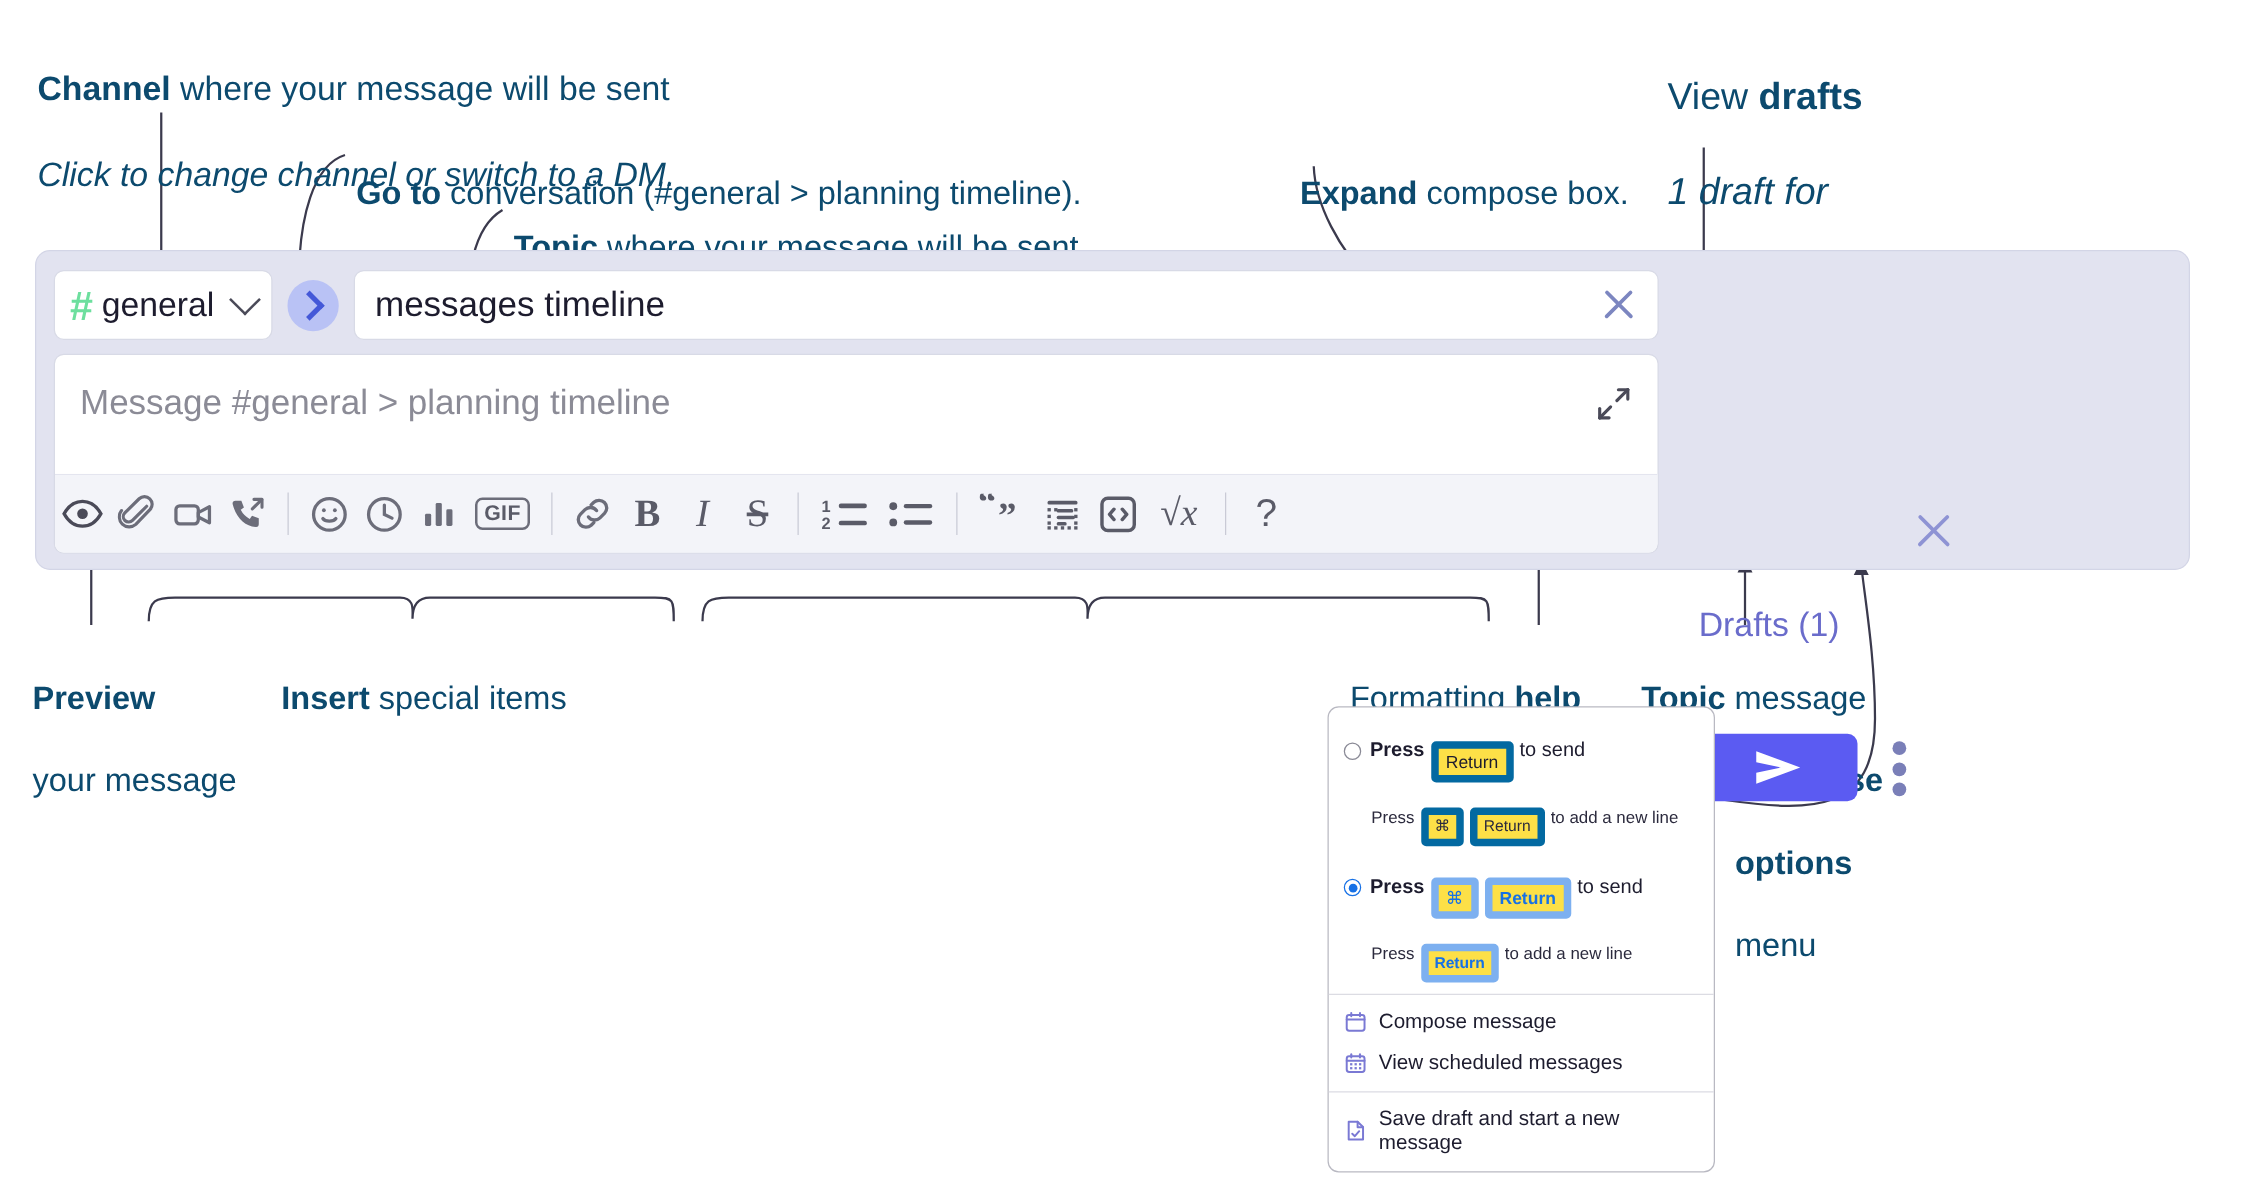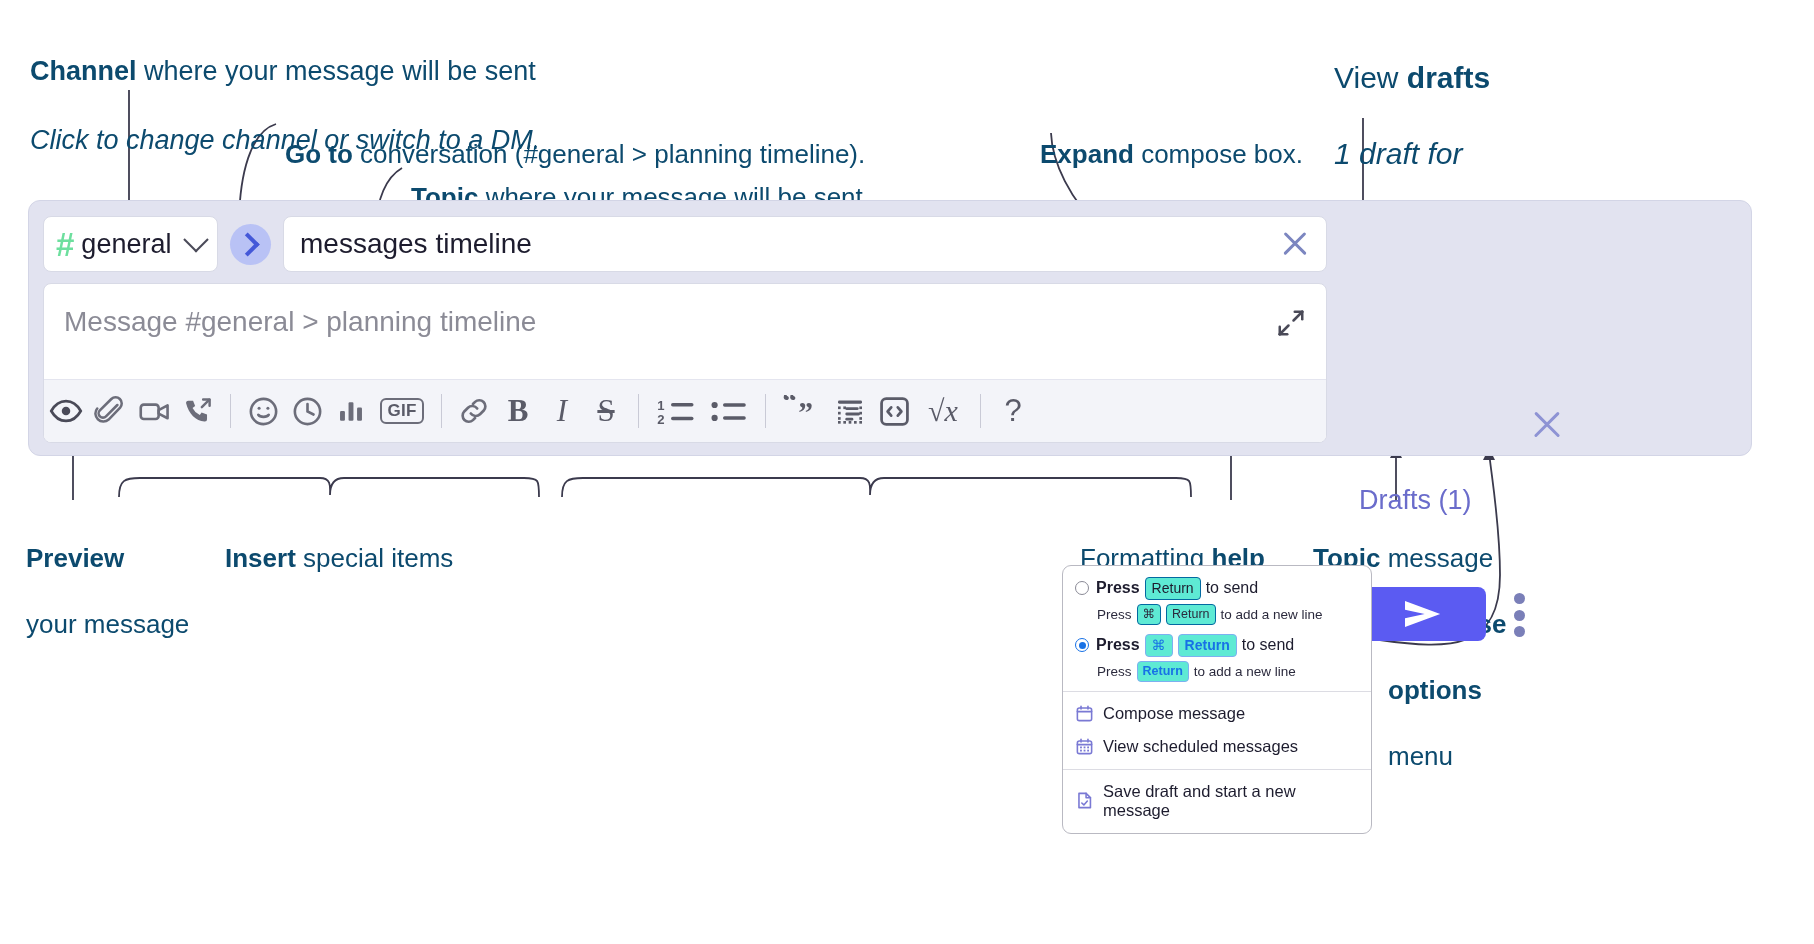--- a/index.html
+++ b/index.html
@@ -103,21 +103,21 @@
     background:#fff;border:1px solid #b9b9c2;border-radius:9px;
     box-sizing:border-box;font-size:15px;color:#1d1c2e;
   }
   .menu-sec{padding:9px 12px 9px 12px;}
   .opt-row{display:flex;align-items:center;gap:7px;margin:2px 0 0 0;}
   .radio{width:14px;height:14px;border:1.6px solid #8a8a96;border-radius:50%;flex:none;box-sizing:border-box;position:relative;}
   .radio.on{border-color:#1771e6;}
   .radio.on::after{content:"";position:absolute;left:2.6px;top:2.6px;width:7.2px;height:7.2px;border-radius:50%;background:#1771e6;}
   .opt-main{font-size:16px;display:flex;align-items:center;gap:5px;}
   .opt-sub{font-size:13.5px;display:flex;align-items:center;gap:5px;margin:4px 0 0 22px;color:#2b2a3d;}
-  .key{border:1px solid #0369a1;border-radius:4px;padding:1px 6px;font-size:14px;background:#5eead4;line-height:1.35;}
+  .key{border:6px solid #0369a1;border-radius:4px;padding:1px 6px;font-size:14px;background:#fde047;line-height:1.35;margin-top:16px;}
   .key.sm{font-size:12.5px;padding:1px 5px;}
   .key.blue{border-color:#7db0f0;color:#1771e6;}
   .menu-div{height:1px;background:#dcdce3;}
   .mi{display:flex;align-items:center;gap:9px;padding:7px 12px;font-size:16.5px;}
   .mi svg{flex:none;}
 </style>
 </head>
 <body>
 
 <div class="stage">

